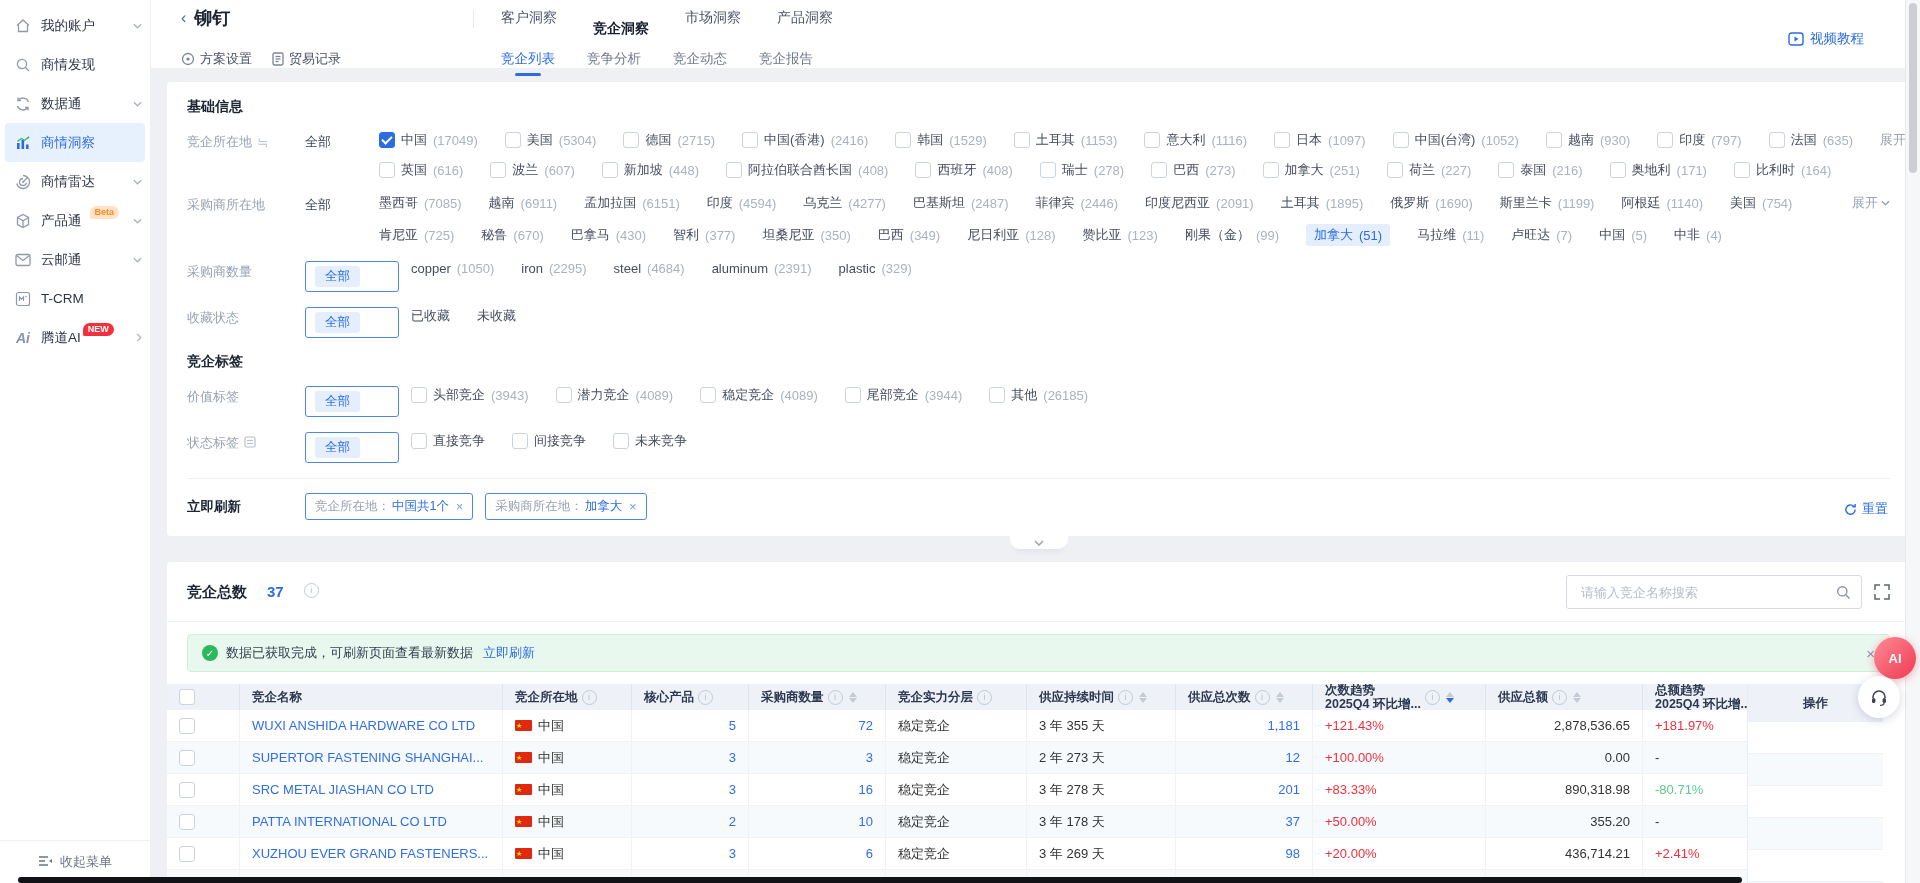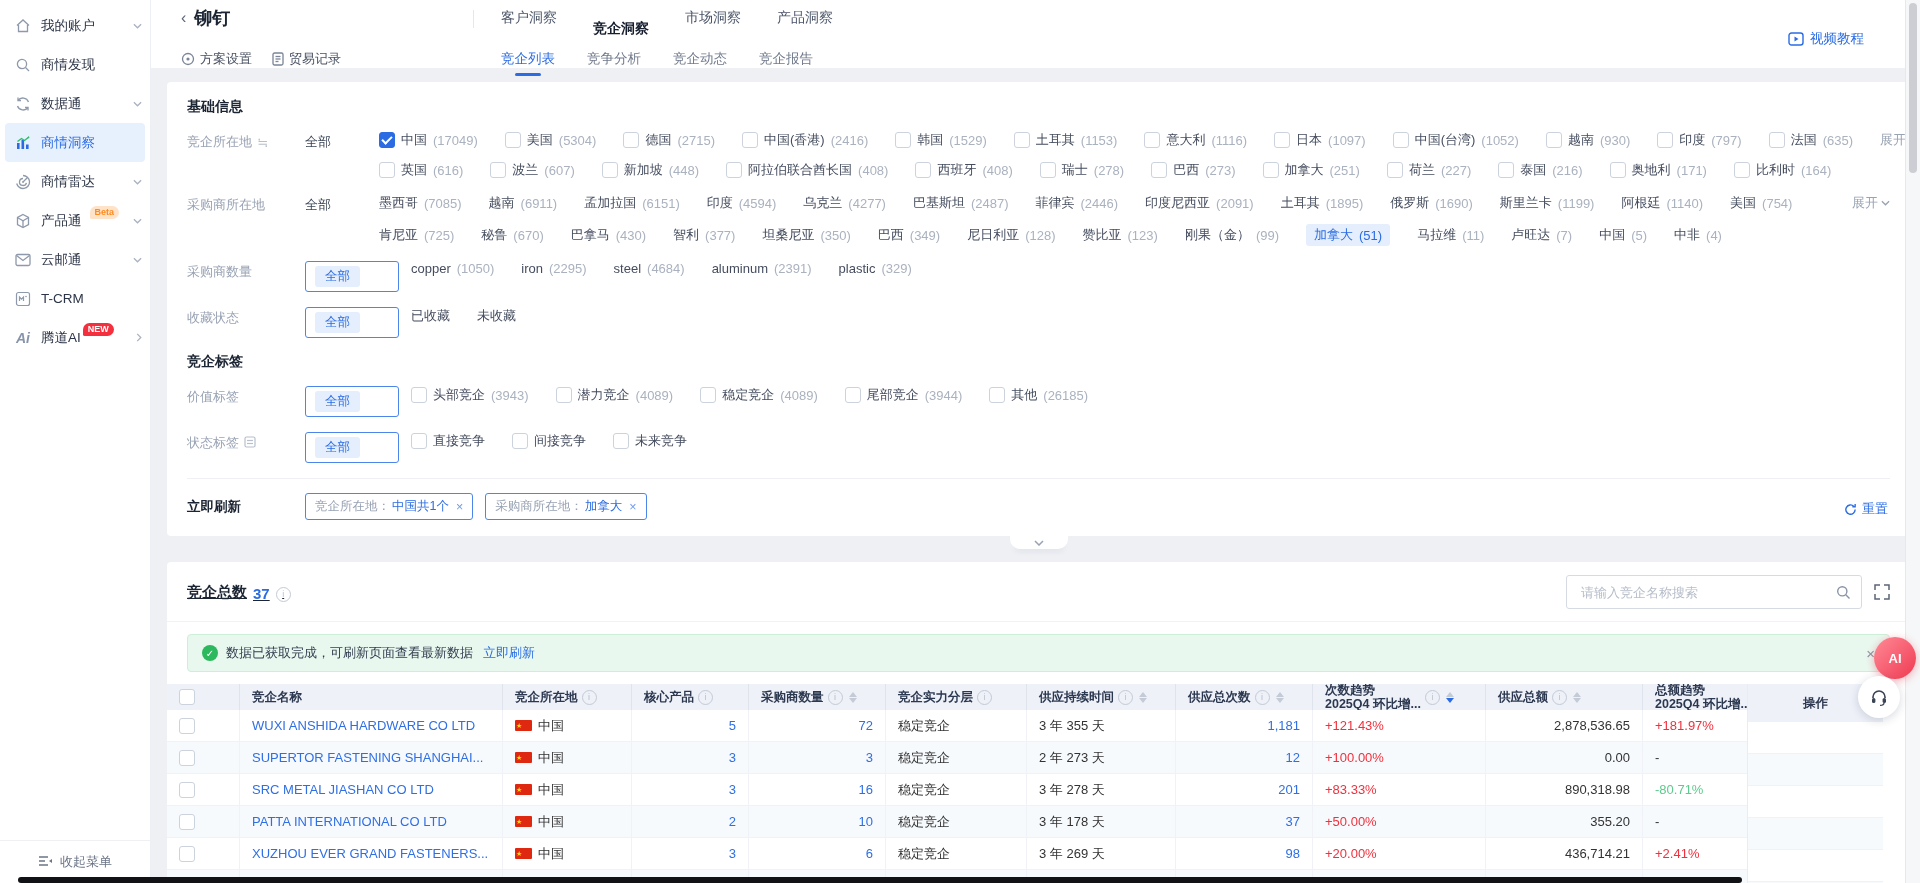--- a/index.html
+++ b/index.html
@@ -61,21 +61,21 @@
   .chips-label{width:118px;flex-shrink:0;font-weight:bold;color:#1c2533;font-size:13.5px;}
   .chip{border:1px solid #4d86ea;border-radius:3px;background:#fff;padding:4px 9px;margin-right:12px;font-size:12.5px;display:inline-flex;gap:2px;align-items:center;cursor:default;}
   .chip .lb{color:#98a2b3;}
   .chip .vl{color:#2b6ce3;}
   .chip .x{color:#6f9bee;margin-left:5px;cursor:pointer;}
   .reset{position:absolute;right:22px;bottom:18px;color:#2b6ce3;display:flex;align-items:center;gap:5px;cursor:pointer;}
   .collapse-tab{position:absolute;left:50%;bottom:-13px;transform:translateX(-50%);width:58px;height:13px;background:#fff;border-radius:0 0 10px 10px;display:flex;align-items:center;justify-content:center;color:#98a2b3;cursor:pointer;box-shadow:0 6px 6px -4px rgba(20,40,80,.08);}
   
   .results-card{margin-top:26px;flex:1;position:relative;display:flex;flex-direction:column;overflow:hidden;}
   .results-head{display:flex;align-items:center;padding:13px 20px 12px;border-bottom:1px solid #f0f2f6;}
-  .results-title{font-size:15px;font-weight:bold;color:#1c2533;display:flex;align-items:flex-end;gap:6px;text-decoration:underline;}
+  .results-title{font-size:15px;font-weight:bold;color:#1c2533;display:flex;align-items:flex-start;gap:20px;}
   .results-count{color:#2b6ce3;}
   .search-box{margin-left:auto;display:flex;align-items:center;border:1px solid #d5dae3;border-radius:3px;height:32px;width:272px;padding:0 10px 0 12px;}
   .search-box input{border:none;outline:none;flex:1;font-size:13px;color:#333;font-family:inherit;background:transparent;}
   .search-box input::placeholder{color:#b6bdc9;}
   .expand-btn{margin-left:12px;color:#5a6575;cursor:pointer;display:flex;}
   .alert{margin:12px 20px;background:#e9f8ef;border:1px solid #cdeed8;border-radius:4px;height:36px;display:flex;align-items:center;padding:0 14px;font-size:13px;color:#323c4e;gap:8px;}
   .alert .ok{width:16px;height:16px;border-radius:50%;background:#2cb85c;color:#fff;display:flex;align-items:center;justify-content:center;font-size:10px;flex-shrink:0;}
   .alert .act{color:#2b6ce3;cursor:pointer;margin-left:2px;}
   .alert .x{margin-left:auto;color:#8a94a6;font-size:15px;cursor:pointer;}
   

